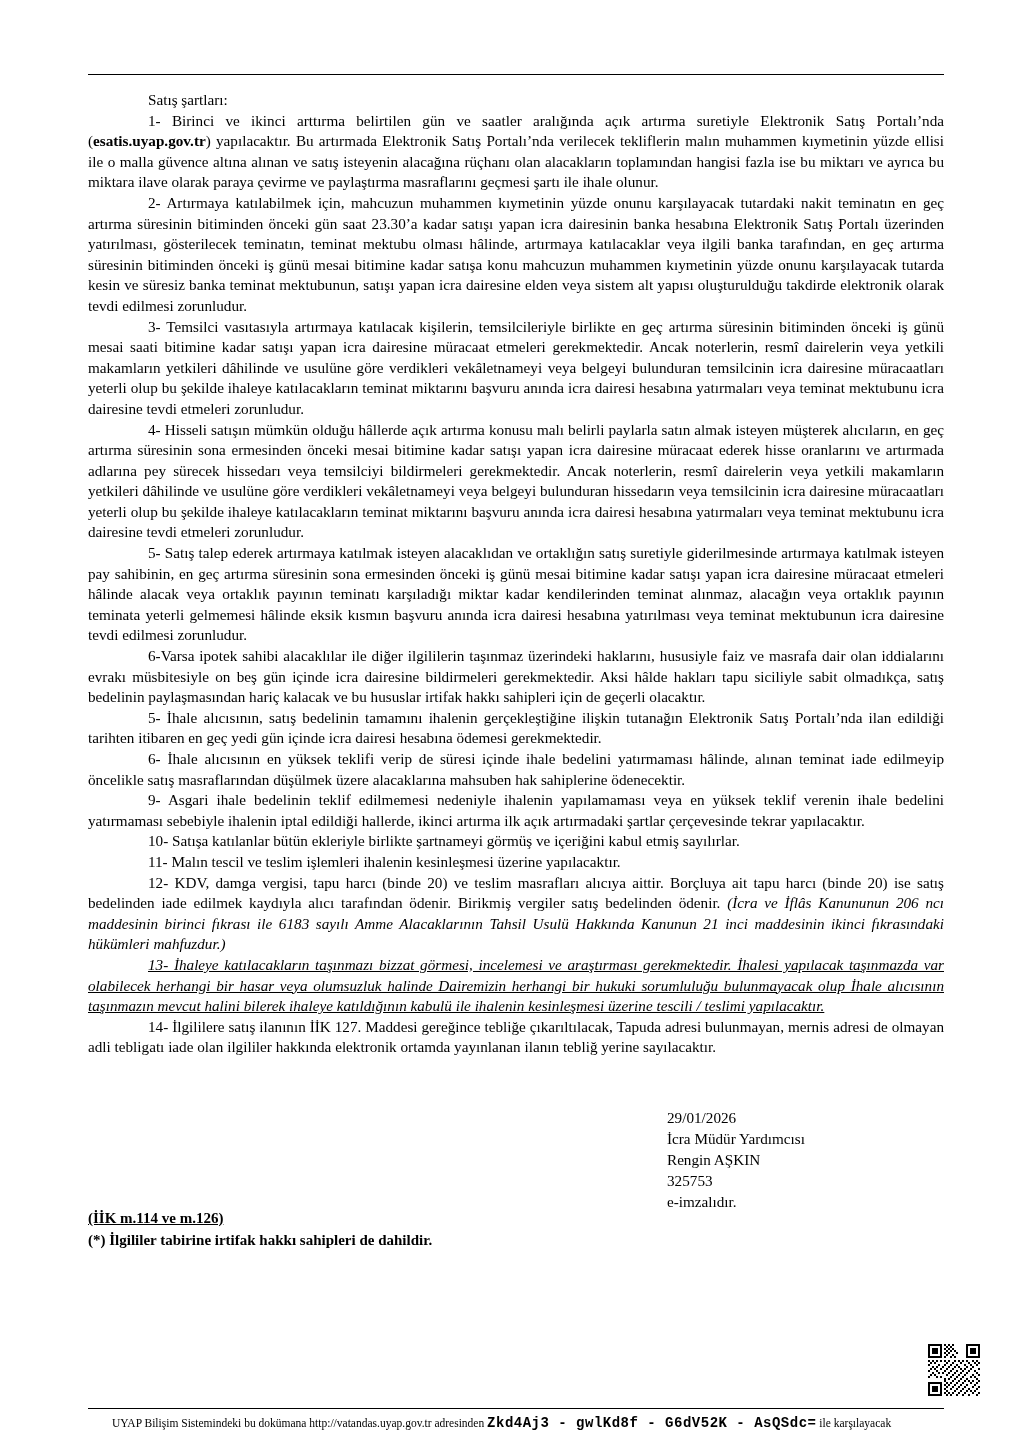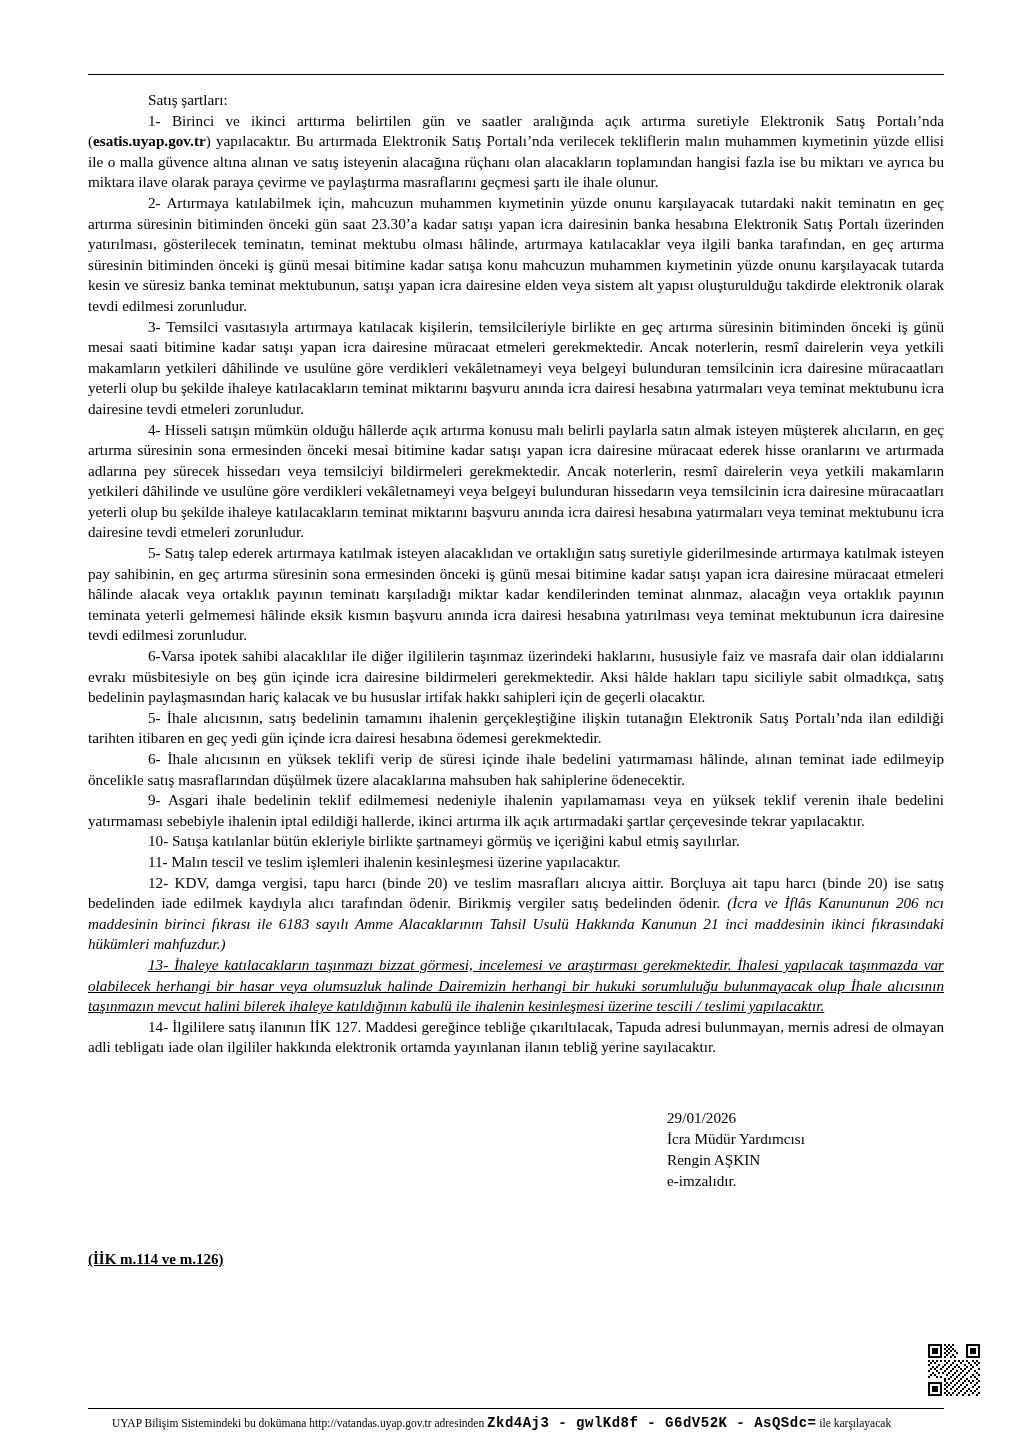--- a/index.html
+++ b/index.html
@@ -63,21 +63,21 @@
     line-height: 1.38;
     text-align: left;
     margin-left: 27px;
   }
   .sig-line {
     white-space: pre;
   }
   .footnotes {
     position: absolute;
     left: 88px;
-    top: 1249px;
+    top: 1208px;
     width: 700px;
     font-size: 15px;
     font-weight: bold;
     line-height: 1.45;
   }
   .footnotes .u {
     text-decoration: underline;
   }
   .bottom-rule {
     position: absolute;
@@ -149,25 +149,27 @@
     <p class="ind ital under">13- İhaleye katılacakların taşınmazı bizzat görmesi, incelemesi ve araştırması gerekmektedir. İhalesi yapılacak taşınmazda  var olabilecek herhangi bir hasar veya olumsuzluk halinde Dairemizin herhangi bir hukuki sorumluluğu bulunmayacak olup İhale alıcısının taşınmazın mevcut halini bilerek  ihaleye katıldığının kabulü ile  ihalenin kesinleşmesi üzerine tescili / teslimi yapılacaktır.</p>
 
     <p class="ind">14-  İlgililere satış ilanının İİK 127. Maddesi gereğince tebliğe çıkarıltılacak, Tapuda adresi bulunmayan, mernis adresi de olmayan adli tebligatı iade olan ilgililer hakkında elektronik ortamda yayınlanan ilanın tebliğ yerine sayılacaktır.</p>
 
   </div>
 
   <div class="sig-block">
     <div class="sig-line">29/01/2026</div>
     <div class="sig-line">İcra Müdür Yardımcısı</div>
     <div class="sig-line">Rengin AŞKIN</div>
+    <div class="sig-line">325753</div>
     <div class="sig-line">e-imzalıdır.</div>
   </div>
 
   <div class="footnotes">
     <div class="u">(İİK m.114 ve m.126)</div>
+    <div>(*) İlgililer tabirine irtifak hakkı sahipleri de dahildir.</div>
   </div>
 
   <div class="qr">
     <svg width="52" height="52" viewBox="0 0 26 26" shape-rendering="crispEdges">
       <rect width="26" height="26" fill="#fff"></rect>
       <g fill="#000">
         <rect x="0" y="0" width="7" height="1"></rect>
           <rect x="0" y="6" width="7" height="1"></rect>
         <rect x="0" y="0" width="1" height="7"></rect>
           <rect x="6" y="0" width="1" height="7"></rect>

